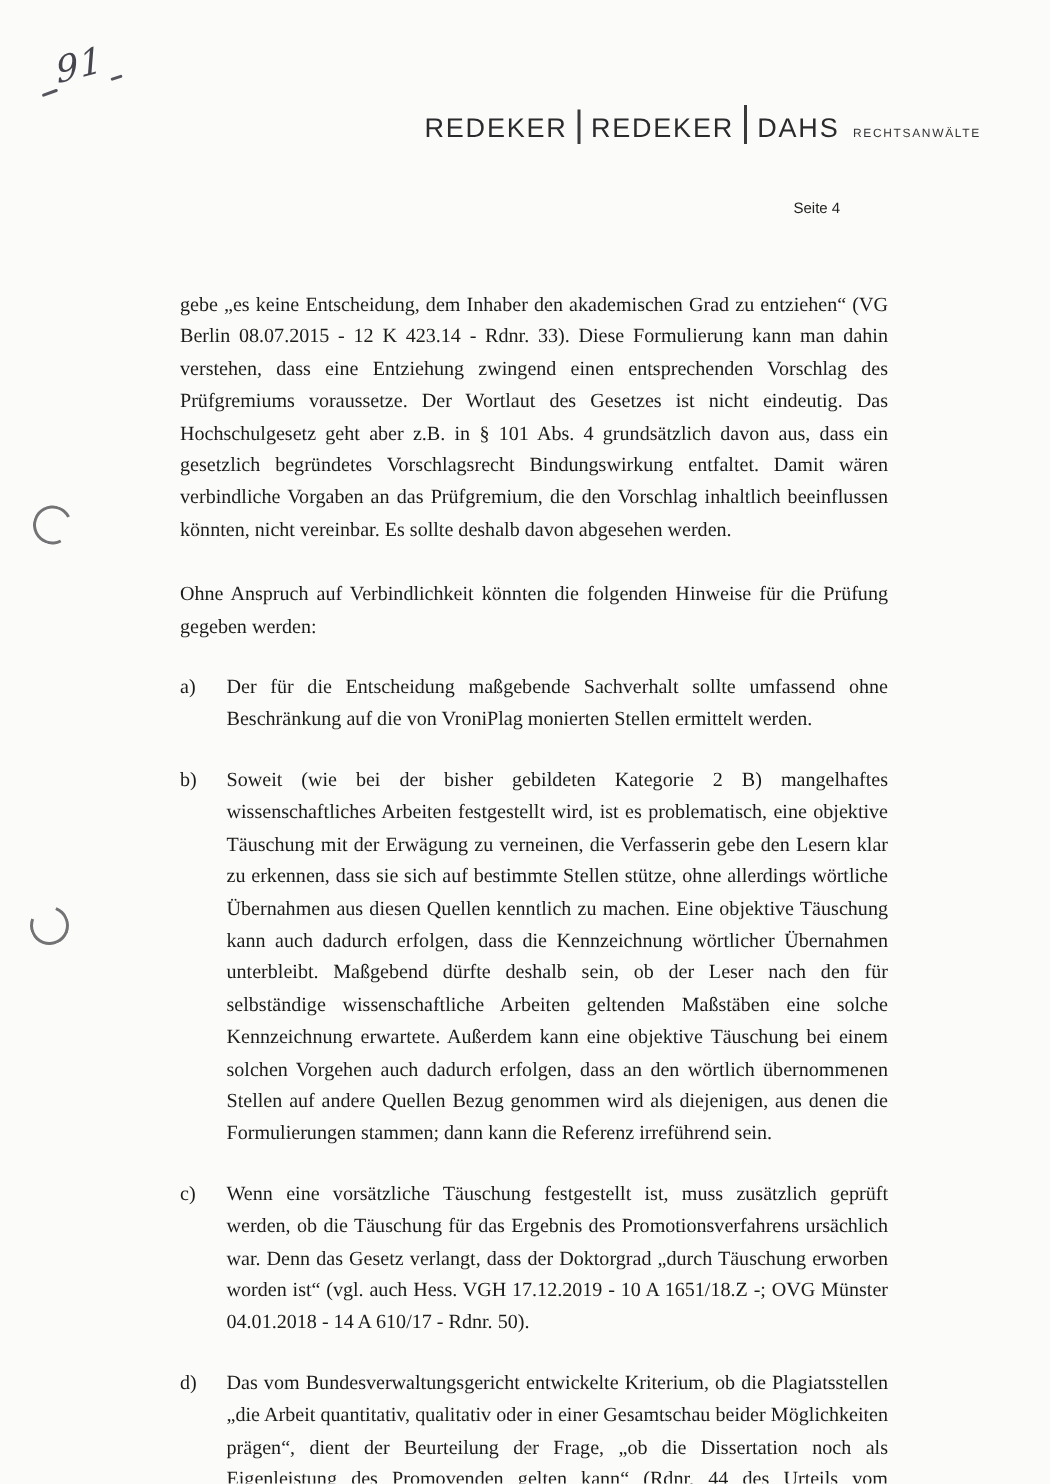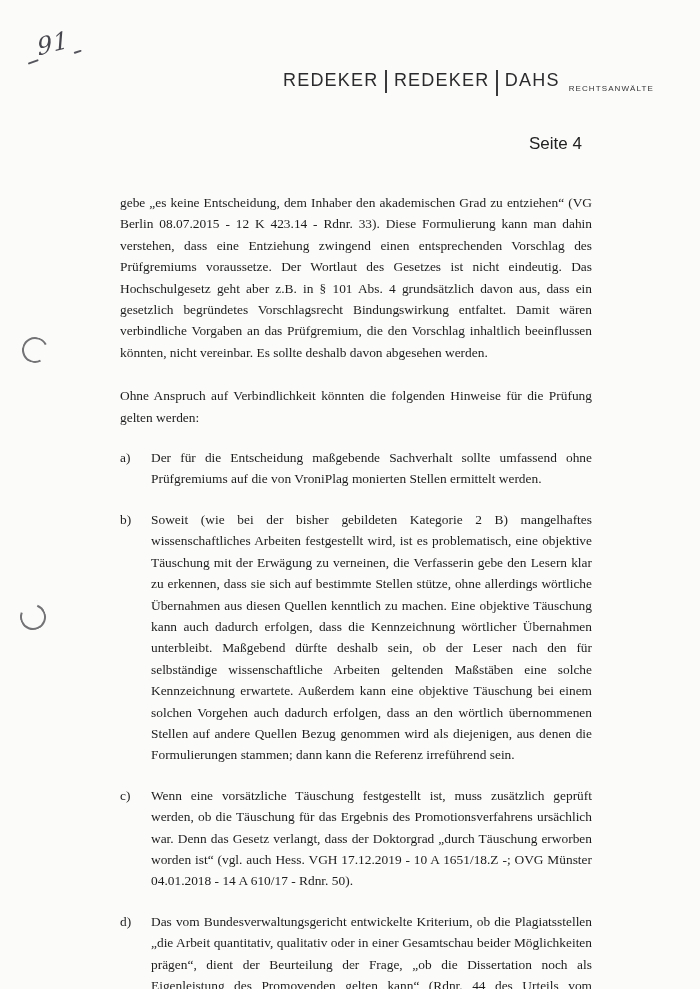--- a/index.html
+++ b/index.html
@@ -64,21 +64,21 @@
     border-top-color: transparent;
     transform: rotate(-24deg);
   }
 
   
   .letterhead {
     position: absolute;
     left: 283px;
     top: 70px;
     display: flex;
-    align-items: flex-start;
+    align-items: flex-end;
     white-space: nowrap;
   }
   .firm-part {
     font-family: "Liberation Sans", sans-serif;
     font-size: 18px;
     font-weight: 500;
     letter-spacing: 1.2px;
     color: #2b2b2d;
   }
   .logo-bar {
@@ -98,21 +98,21 @@
     align-self: flex-end;
     padding-bottom: 3px;
   }
 
   
   .page-number {
     position: absolute;
     left: 529px;
     top: 134px;
     font-family: "Liberation Sans", sans-serif;
-    font-size: 17px;
+    font-size: 10px;
     color: #222;
   }
 
   
   .body-text {
     position: absolute;
     left: 120px;
     top: 158px;
     width: 472px;
     font-size: 13.4px;
@@ -168,25 +168,25 @@
   <span class="firm-part">REDEKER</span>
   <span class="logo-bar tall"></span>
   <span class="firm-part">DAHS</span>
   <span class="firm-sub">RECHTSANWÄLTE</span>
 </header>
 
 <div class="page-number">Seite 4</div>
 
 <main class="body-text">
   <p class="para-1">gebe „es keine Entscheidung, dem Inhaber den akademischen Grad zu entziehen“ (VG Berlin 08.07.2015 - 12 K 423.14 - Rdnr. 33). Diese Formulierung kann man dahin verstehen, dass eine Entziehung zwingend einen entsprechenden Vorschlag des Prüfgremiums voraussetze. Der Wortlaut des Gesetzes ist nicht eindeutig. Das Hochschulgesetz geht aber z.B. in § 101 Abs. 4 grundsätzlich davon aus, dass ein gesetzlich begründetes Vorschlagsrecht Bindungswirkung entfaltet. Damit wären verbindliche Vorgaben an das Prüfgremium, die den Vorschlag inhaltlich beeinflussen könnten, nicht vereinbar. Es sollte deshalb davon abgesehen werden.</p>
-  <p class="para-2">Ohne Anspruch auf Verbindlichkeit könnten die folgenden Hinweise für die Prüfung gelten werden:</p>
+  <p class="para-2">Ohne Anspruch auf Verbindlichkeit könnten die folgenden Hinweise für die Prüfung gegeben werden:</p>
 
   <div class="list-item">
     <span class="li-label">a)</span>
-    <div class="li-text">Der für die Entscheidung maßgebende Sachverhalt sollte umfassend ohne Prüfgremiums auf die von VroniPlag monierten Stellen ermittelt werden.</div>
+    <div class="li-text">Der für die Entscheidung maßgebende Sachverhalt sollte umfassend ohne Beschränkung auf die von VroniPlag monierten Stellen ermittelt werden.</div>
   </div>
 
   <div class="list-item">
     <span class="li-label">b)</span>
     <div class="li-text">Soweit (wie bei der bisher gebildeten Kategorie 2 B) mangelhaftes wissenschaftliches Arbeiten festgestellt wird, ist es problematisch, eine objektive Täuschung mit der Erwägung zu verneinen, die Verfasserin gebe den Lesern klar zu erkennen, dass sie sich auf bestimmte Stellen stütze, ohne allerdings wörtliche Übernahmen aus diesen Quellen kenntlich zu machen. Eine objektive Täuschung kann auch dadurch erfolgen, dass die Kennzeichnung wörtlicher Übernahmen unterbleibt. Maßgebend dürfte deshalb sein, ob der Leser nach den für selbständige wissenschaftliche Arbeiten geltenden Maßstäben eine solche Kennzeichnung erwartete. Außerdem kann eine objektive Täuschung bei einem solchen Vorgehen auch dadurch erfolgen, dass an den wörtlich übernommenen Stellen auf andere Quellen Bezug genommen wird als diejenigen, aus denen die Formulierungen stammen; dann kann die Referenz irreführend sein.</div>
   </div>
 
   <div class="list-item">
     <span class="li-label">c)</span>
     <div class="li-text">Wenn eine vorsätzliche Täuschung festgestellt ist, muss zusätzlich geprüft werden, ob die Täuschung für das Ergebnis des Promotionsverfahrens ursächlich war. Denn das Gesetz verlangt, dass der Doktorgrad „durch Täuschung erworben worden ist“ (vgl. auch Hess. VGH 17.12.2019 - 10 A 1651/18.Z -; OVG Münster 04.01.2018 - 14 A 610/17 - Rdnr. 50).</div>

